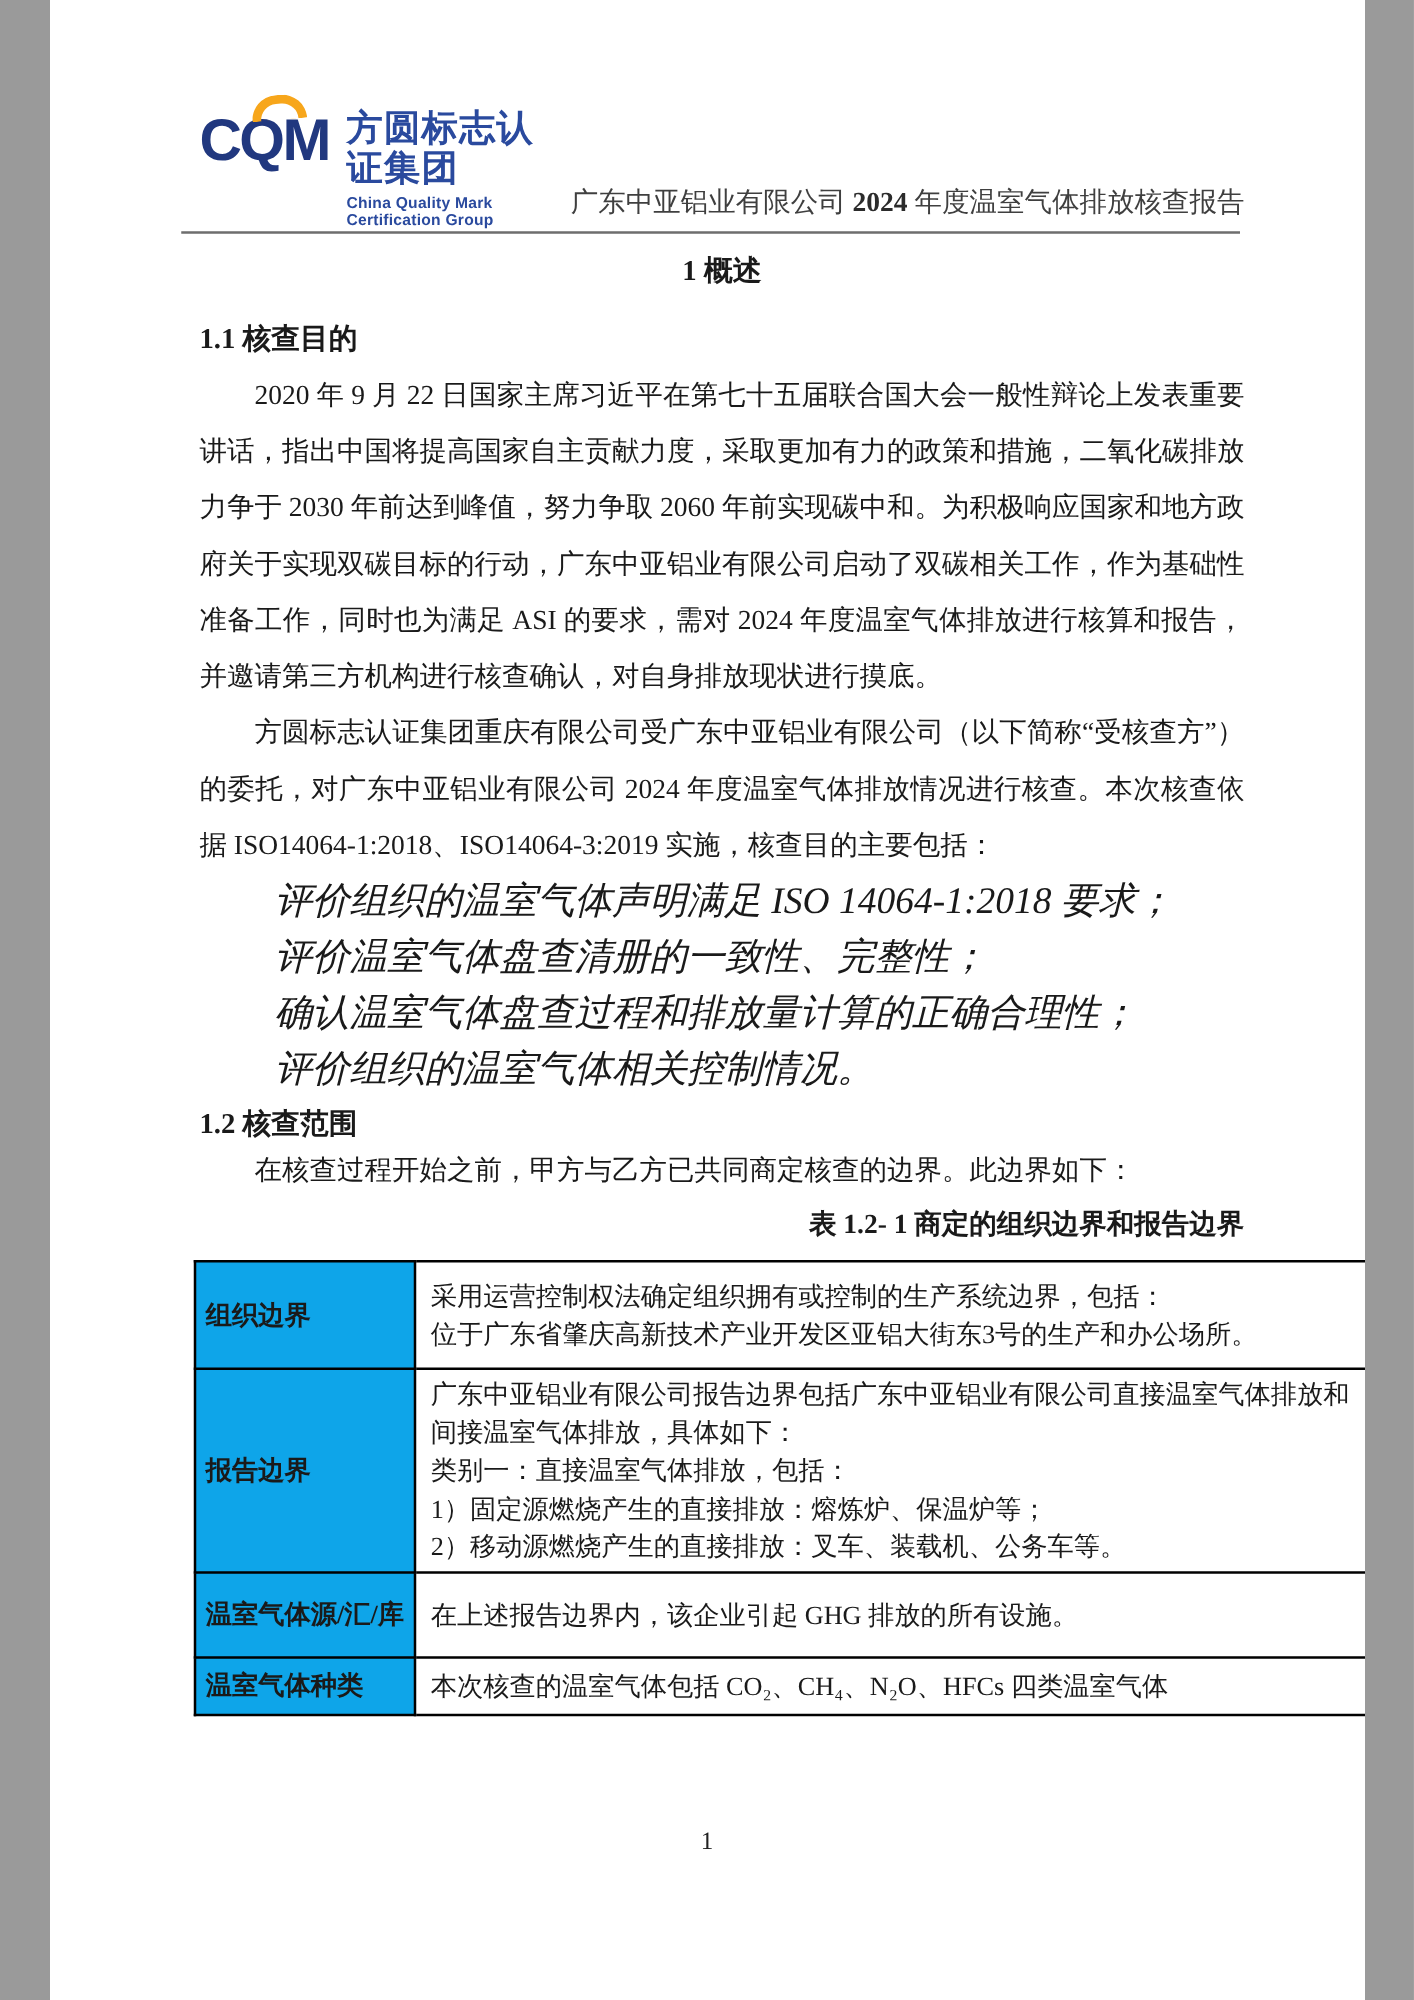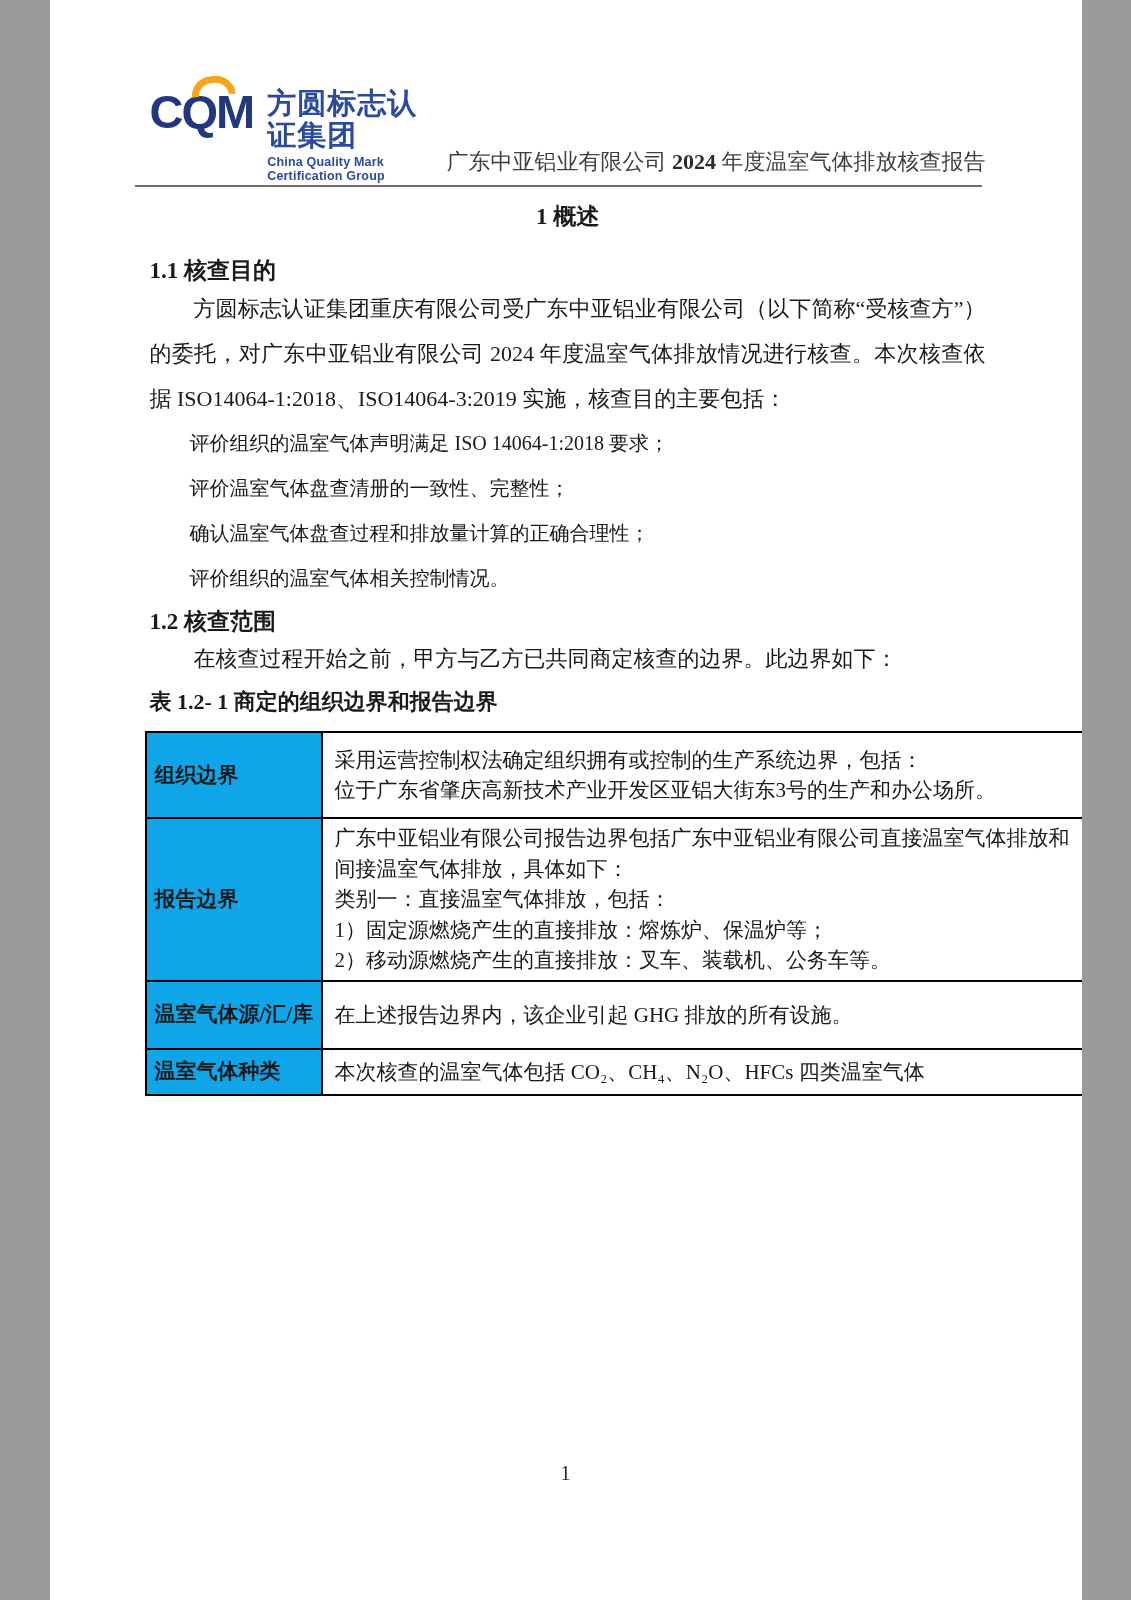--- a/index.html
+++ b/index.html
@@ -4,20 +4,21 @@
 <style>
   html,body{margin:0;padding:0;background:#9a9a9a;}
   .page{
     position:relative;
     width:1032px;height:1600px;
     margin:0 auto;
     background:#ffffff;
     font-family:"Liberation Serif","DejaVu Serif",serif;
     color:#1a1a1a;
     overflow:hidden;
+    padding-left:20px;
   }
   .content{padding:0 96px 0 100px;}
   
   .header{
     display:flex;align-items:flex-end;justify-content:space-between;
     padding:76px 96px 0 100px;
   }
   .logo{display:flex;align-items:flex-start;gap:14px;}
   .logo-mark{position:relative;line-height:1;}
   .logo-cqm{
@@ -52,24 +53,24 @@
   }
   
   h1,h2{font-size:23px;font-weight:700;margin:0;line-height:1.3;}
   .h-top{margin-top:15px;text-align:center;}
   .h-mid{margin-top:24px;}
   .para{
     font-size:22px;line-height:45px;margin:0;
     text-align:justify;text-indent:2em;
   }
   .para.first{margin-top:7px;}
-  .list-line{font-size:20px;line-height:45px;margin:0;text-indent:2em;}
+  .list-line{font-size:30px;line-height:45px;margin:0;text-indent:2em;font-style:italic;}
   .h-12{margin-top:6px;}
   .table-title{
-    text-align:left;font-weight:700;font-size:22px;
+    text-align:right;font-weight:700;font-size:22px;
     margin:1px 0 9px 0;line-height:40px;
   }
   
   table.boundary{
     border-collapse:collapse;width:947px;margin-left:-5px;
     table-layout:fixed;
   }
   table.boundary td{
     border:2px solid #000;
     font-size:21px;vertical-align:middle;
@@ -109,20 +110,21 @@
     </div>
     <div class="doc-title"><span>广东中亚铝业有限公司 </span><span class="year">2024</span><span> 年度温室气体排放核查报告</span></div>
   </header>
 
   <div class="header-rule"></div>
 
   <main class="content">
     <h1 class="h-top">1 概述</h1>
     <h2 class="h-mid">1.1 核查目的</h2>
 
+    <p class="para first">2020 年 9 月 22 日国家主席习近平在第七十五届联合国大会一般性辩论上发表重要讲话，指出中国将提高国家自主贡献力度，采取更加有力的政策和措施，二氧化碳排放力争于 2030 年前达到峰值，努力争取 2060 年前实现碳中和。为积极响应国家和地方政府关于实现双碳目标的行动，广东中亚铝业有限公司启动了双碳相关工作，作为基础性准备工作，同时也为满足 ASI 的要求，需对 2024 年度温室气体排放进行核算和报告，并邀请第三方机构进行核查确认，对自身排放现状进行摸底。</p>
     <p class="para">方圆标志认证集团重庆有限公司受广东中亚铝业有限公司（以下简称“受核查方”）的委托，对广东中亚铝业有限公司 2024 年度温室气体排放情况进行核查。本次核查依据 ISO14064-1:2018、ISO14064-3:2019 实施，核查目的主要包括：</p>
 
     <p class="list-line">评价组织的温室气体声明满足 ISO 14064-1:2018 要求；</p>
     <p class="list-line">评价温室气体盘查清册的一致性、完整性；</p>
     <p class="list-line">确认温室气体盘查过程和排放量计算的正确合理性；</p>
     <p class="list-line">评价组织的温室气体相关控制情况。</p>
 
     <h2 class="h-12">1.2 核查范围</h2>
     <p class="para">在核查过程开始之前，甲方与乙方已共同商定核查的边界。此边界如下：</p>
 

